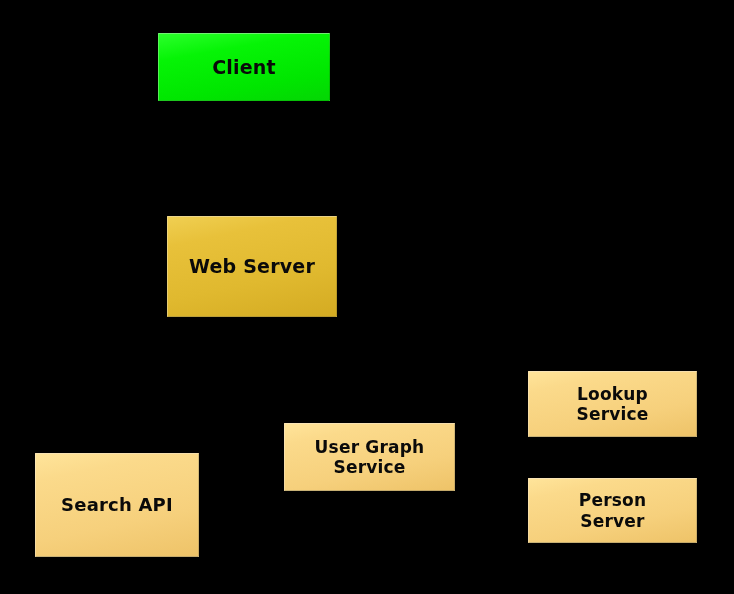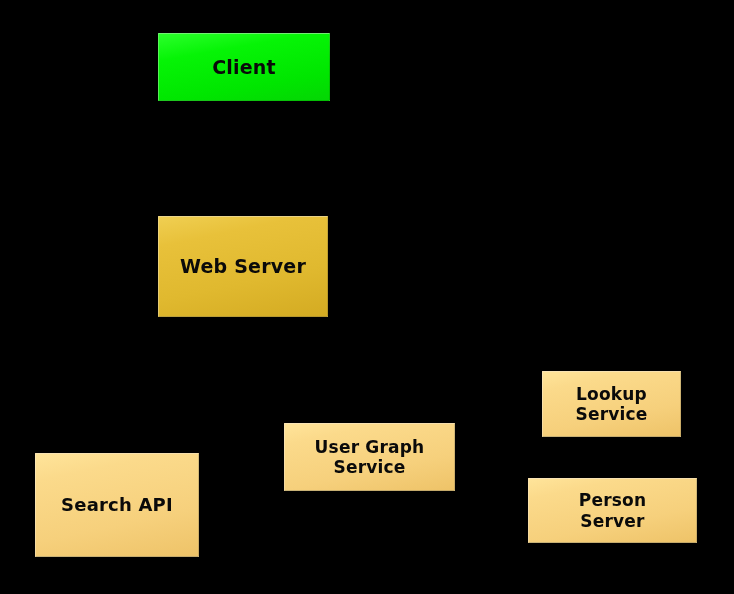--- a/index.html
+++ b/index.html
@@ -38,40 +38,41 @@
     white-space: pre-line;
     padding: 0 4px;
   }
   
   .node.green {
     background: linear-gradient(170deg, #2bff2b 0%, #06f406 28%, #00e600 72%, #04d604 100%);
   }
   
   .node.gold {
     background: linear-gradient(168deg, #f0cf52 0%, #e8c13a 22%, #e0b92f 62%, #d4ab22 100%);
+    margin-left: 9px;
   }
   
   .node.amber {
     background: linear-gradient(168deg, #ffe49a 0%, #fbda8b 20%, #f6d07c 65%, #eec368 100%);
   }
 </style>
 </head>
 <body>
 
 <div id="canvas">
 
   <div class="node green" style="left:158px; top:33px; width:172px; height:68px; font-size:19px;justify-content:center;">
     <span class="node-label">Client</span>
   </div>
 
   <div class="node gold" style="left:158px; top:216px; width:170px; height:101px; font-size:19px;">
     <span class="node-label">Web Server</span>
   </div>
 
-  <div class="node amber" style="left:528px; top:371px; width:139px; height:66px; font-size:17px;margin-left:14px;">
+  <div class="node amber" style="left:528px; top:371px; width:169px; height:66px; font-size:17px;">
     <span class="node-label">Lookup
 Service</span>
   </div>
 
   <div class="node amber" style="left:284px; top:423px; width:171px; height:68px; font-size:17px;">
     <span class="node-label">User Graph
 Service</span>
   </div>
 
   <div class="node amber" style="left:528px; top:478px; width:169px; height:65px; font-size:17px;">

